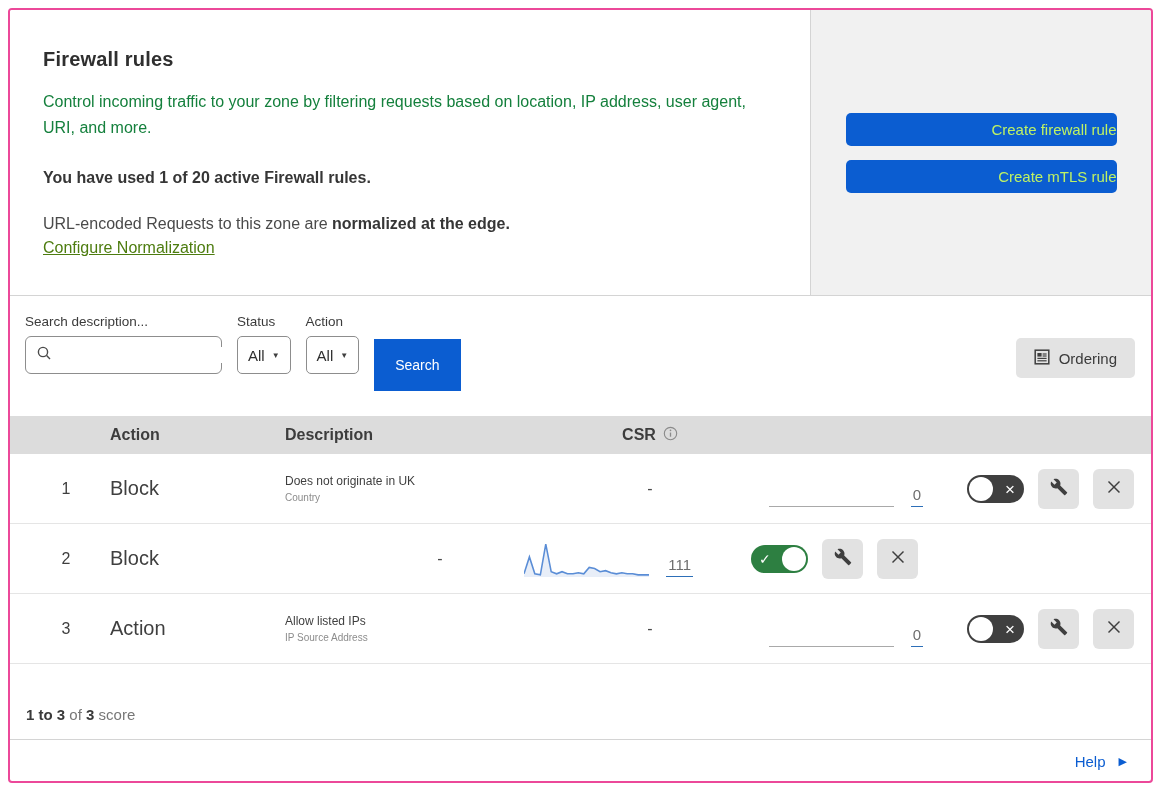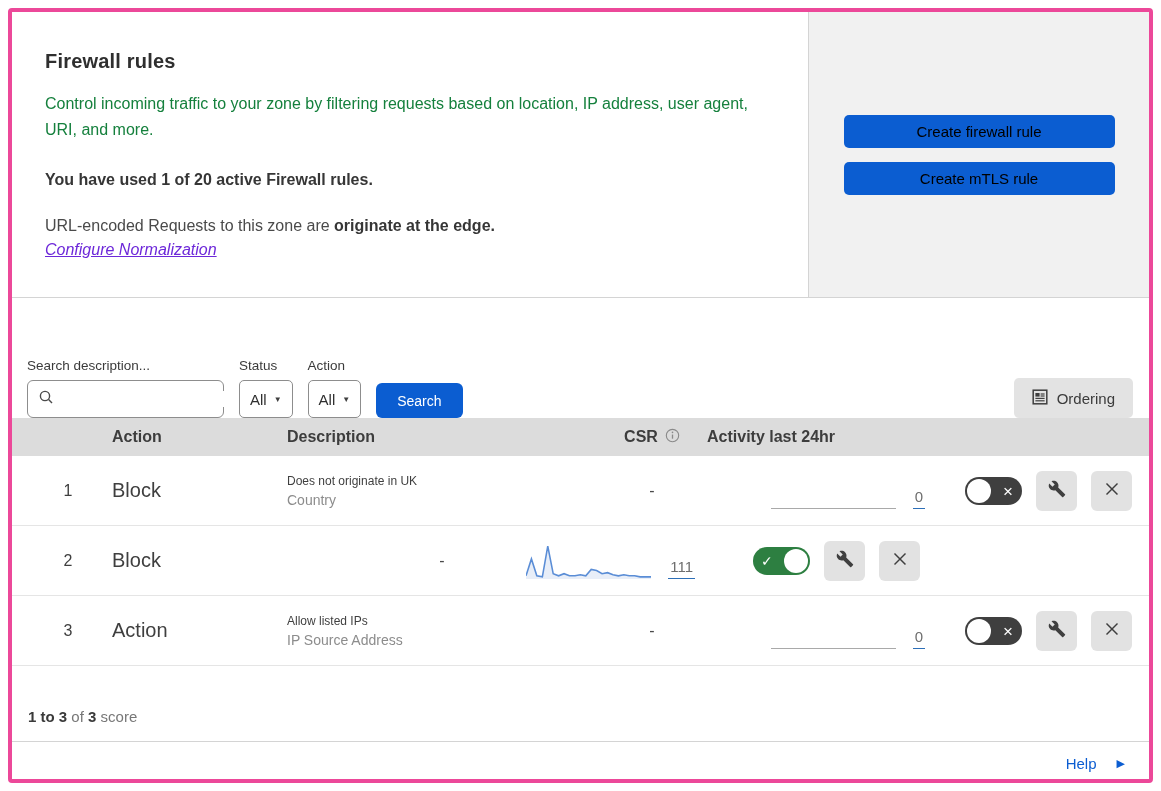--- a/index.html
+++ b/index.html
@@ -1,51 +1,51 @@
 <!DOCTYPE html>
 <html><head>
 <meta charset="utf-8">
 <style>
   * { box-sizing: border-box; margin: 0; padding: 0; }
   html,body { width:1161px; height:791px; background:#fff; font-family:"Liberation Sans", sans-serif; }
-  .card { margin:8px; width:1145px; height:775px; border:4px solid #ec4899; border-radius:4px; background:#fff; overflow:hidden; }
+  .card { margin:8px; width:1145px; height:775px; border:2px solid #ec4899; border-radius:4px; background:#fff; overflow:hidden; }
 
   
   .top { display:flex; height:286px; border-bottom:1px solid #d4d4d4; }
   .intro { flex:1; padding:30px 40px 0 33px; background:#fff; }
   .intro h1 { font-size:20px; font-weight:700; color:#2f2f2f; margin:8px 0 18px; letter-spacing:.2px; }
   .intro p.desc { font-size:16px; color:#15803d; line-height:26px; max-width:705px; }
   .intro .usage { margin-top:28px; font-size:16px; font-weight:700; color:#363636; }
   .intro .norm { margin-top:28px; font-size:16px; color:#4a4a4a; }
   .intro .norm b { color:#363636; }
-  .intro a.cfg { display:inline-block; margin-top:6px; font-size:16px; color:#6d28d9; text-decoration:underline; cursor:pointer;font-style:italic; }
+  .intro a.cfg { display:inline-block; margin-top:6px; font-size:16px; color:#4d7c0f; text-decoration:underline; cursor:pointer; }
   .actions-panel { width:341px; background:#f1f1f1; border-left:1px solid #d4d4d4; display:flex; flex-direction:column; justify-content:center; align-items:center; gap:14px; }
-  .btn-primary { width:271px; height:33px; background:#0b5dd1; color:#000000; border:none; border-radius:5px; font-size:15px; font-family:inherit; cursor:pointer; }
-
-  
-  .filter-bar { height:120px; padding:18px 16px 0 15px; display:flex; align-items:flex-end; }
+  .btn-primary { width:271px; height:33px; background:#0b5dd1; color:#bef264; border:none; border-radius:5px; font-size:15px; font-family:inherit; cursor:pointer;text-align:right; }
+
+  
+  .filter-bar { height:120px; padding:18px 16px 0 15px; display:flex; align-items:flex-start; }
   .fgroup { display:flex; flex-direction:column; margin-right:15px; }
   .fgroup label { font-size:13.5px; color:#3b3b3b; margin-bottom:7px; }
   .search-box { width:197px; height:38px; border:1px solid #8d8d8d; border-radius:6px; background:#fff; display:flex; align-items:center; padding:0 10px; }
   .search-box input { border:none; outline:none; flex:1; font-size:14px; margin-left:8px; font-family:inherit; }
   .select-box { height:38px; border:1px solid #8d8d8d; border-radius:5px; background:#fff; display:flex; align-items:center; padding:0 10px; font-size:15px; color:#2f2f2f; cursor:pointer; }
   .select-box .caret { font-size:8px; color:#3f3f3f; margin-left:7px; }
-  .btn-search { margin-top:25px; height:35px; padding:0 21px; background:#0b5dd1; color:#fff; border:none; border-radius:6px; font-size:14px; font-family:inherit; cursor:pointer; }
+  .btn-search { margin-top:25px; height:52px; padding:0 21px; background:#0b5dd1; color:#fff; border:none; border-radius:0; font-size:14px; font-family:inherit; cursor:pointer; }
   .spacer { flex:1; }
   .btn-ordering { margin-top:24px; height:40px; padding:0 18px; background:#e3e3e3; border:none; border-radius:5px; font-size:15px; color:#3b3b3b; font-family:inherit; display:flex; align-items:center; gap:9px; cursor:pointer; }
 
   
   .thead, .trow { display:grid; grid-template-columns:100px 175px 310px 110px 230px 1fr; align-items:center; }
   .thead { height:38px; background:#dcdcdc; font-size:16px; font-weight:700; color:#3d3d3d; }
   .thead .csr-h { display:flex; align-items:center; justify-content:center; gap:7px; }
   .trow { height:70px; border-bottom:1px solid #e5e5e5; }
   .cell-num { text-align:center; padding-left:12px; font-size:16px; color:#3f3f3f; }
   .cell-action { font-size:20px; color:#3f3f3f; }
   .cell-desc .main { font-size:12px; color:#3f3f3f; }
-  .cell-desc .sub { font-size:14px; color:#8c8c8c; margin-top:4px; }
+  .cell-desc .sub { font-size:10px; color:#8c8c8c; margin-top:4px; }
   .cell-csr { text-align:center; font-size:16px; color:#4a4a4a; }
   .cell-activity { display:flex; align-items:flex-end; justify-content:flex-end; gap:17px; padding:0 12px 16px 0; height:100%; }
   .spark { width:125px; height:36px; }
   .spark.flat { border-bottom:1px solid #a9a9a9; height:35px; }
   .spark svg { width:125px; height:36px; display:block; }
   .spark-line { fill:none; stroke:#5a8dd6; stroke-width:1.5; }
   .spark-fill { fill:#e8eef8; stroke:none; }
   .count-link { font-size:15px; color:#6e6e6e; border-bottom:1px solid #2d6fb8; padding:0 2px 3px; cursor:pointer; text-align:center; }
   .cell-controls { display:flex; align-items:center; justify-content:flex-end; gap:14px; padding-right:17px; }
   .toggle { width:57px; height:28px; border-radius:14px; position:relative; cursor:pointer; flex:0 0 auto; }
@@ -56,34 +56,34 @@
   .toggle.on  .knob { right:2px; }
   .toggle .mark { position:absolute; top:50%; transform:translateY(-50%); color:#fff; font-size:15px; line-height:1; }
   .toggle .mark-x { right:9px; font-size:17px; }
   .toggle .mark-check { left:8px; font-size:14px; }
   .icon-btn { width:41px; height:40px; border:none; border-radius:6px; background:#e2e2e2; display:flex; align-items:center; justify-content:center; cursor:pointer; }
 
   
   .tfooter { height:75px; padding:42px 0 0 16px; font-size:15px; color:#777; }
   .tfooter b { color:#3a3a3a;margin-top:48px; }
   .help-bar { height:44px; border-top:1px solid #d4d4d4; display:flex; align-items:center; justify-content:flex-end; padding-right:24px; }
-  .help-link { font-size:15px; color:#0b5dd1; cursor:pointer; display:flex; align-items:center; gap:20px; }
+  .help-link { font-size:15px; color:#0b5dd1; cursor:pointer; display:flex; align-items:center; gap:13px; }
   .help-link .arrow { font-size:11px; }
 </style>
 </head>
 <body>
 
 <div class="card">
 
   <div class="top">
     <div class="intro">
       <h1>Firewall rules</h1>
       <p class="desc">Control incoming traffic to your zone by filtering requests based on location, IP address, user agent, URI, and more.</p>
       <p class="usage">You have used 1 of 20 active Firewall rules.</p>
-      <p class="norm"><span>URL-encoded Requests to this zone are </span><b>originate at the edge.</b></p>
+      <p class="norm"><span>URL-encoded Requests to this zone are </span><b>normalized at the edge.</b></p>
       <a class="cfg">Configure Normalization</a>
     </div>
     <div class="actions-panel">
       <button class="btn-primary">Create firewall rule</button>
       <button class="btn-primary">Create mTLS rule</button>
     </div>
   </div>
 
   <div class="filter-bar">
     <div class="fgroup">
@@ -136,21 +136,20 @@
     <div class="csr-h">
       <span>CSR</span>
       <span>
         <svg width="15" height="15" viewBox="0 0 16 16">
             <circle cx="8" cy="8" r="6.6" fill="none" stroke="#8a8a8a" stroke-width="1.2"></circle>
             <line x1="8" y1="7" x2="8" y2="11.4" stroke="#8a8a8a" stroke-width="1.4"></line>
             <circle cx="8" cy="4.6" r="0.9" fill="#8a8a8a"></circle>
           </svg>
       </span>
     </div>
-    <div>Activity last 24hr</div>
     <div></div>
   </div>
 
   <div class="trow">
     <div class="cell-num">1</div>
     <div class="cell-action">Block</div>
     <div class="cell-desc">
       <div class="main">Does not originate in UK</div>
       <div class="sub">Country</div>
     </div>

